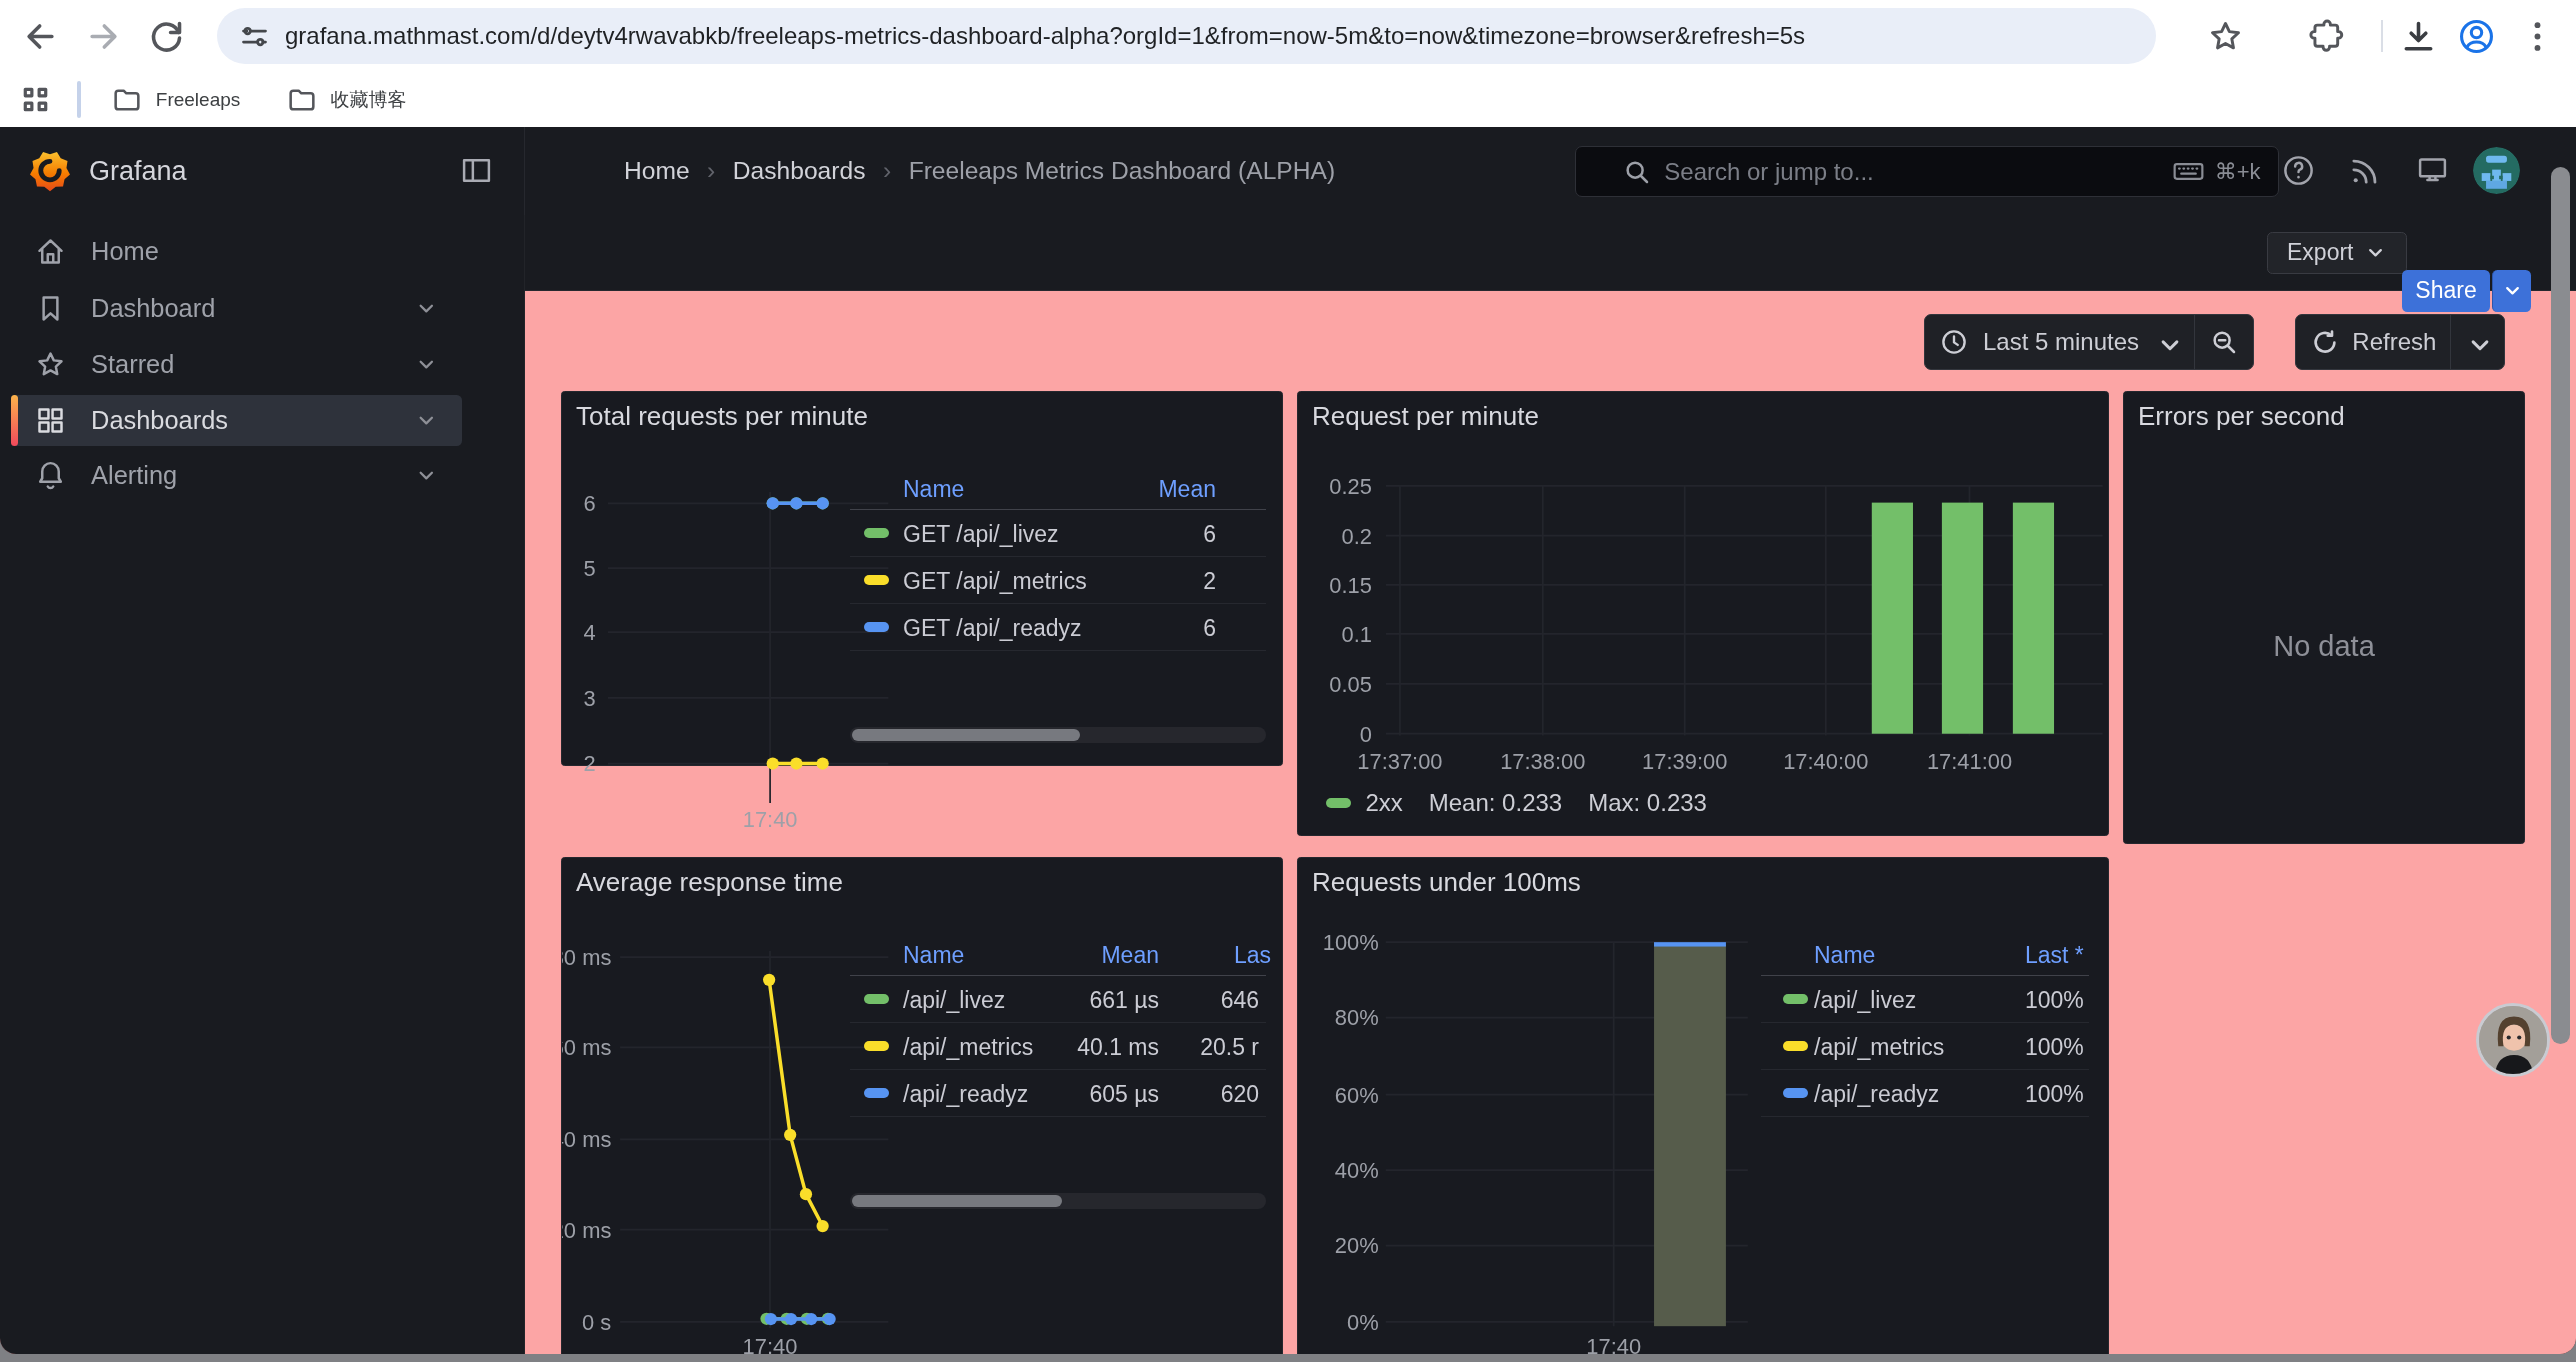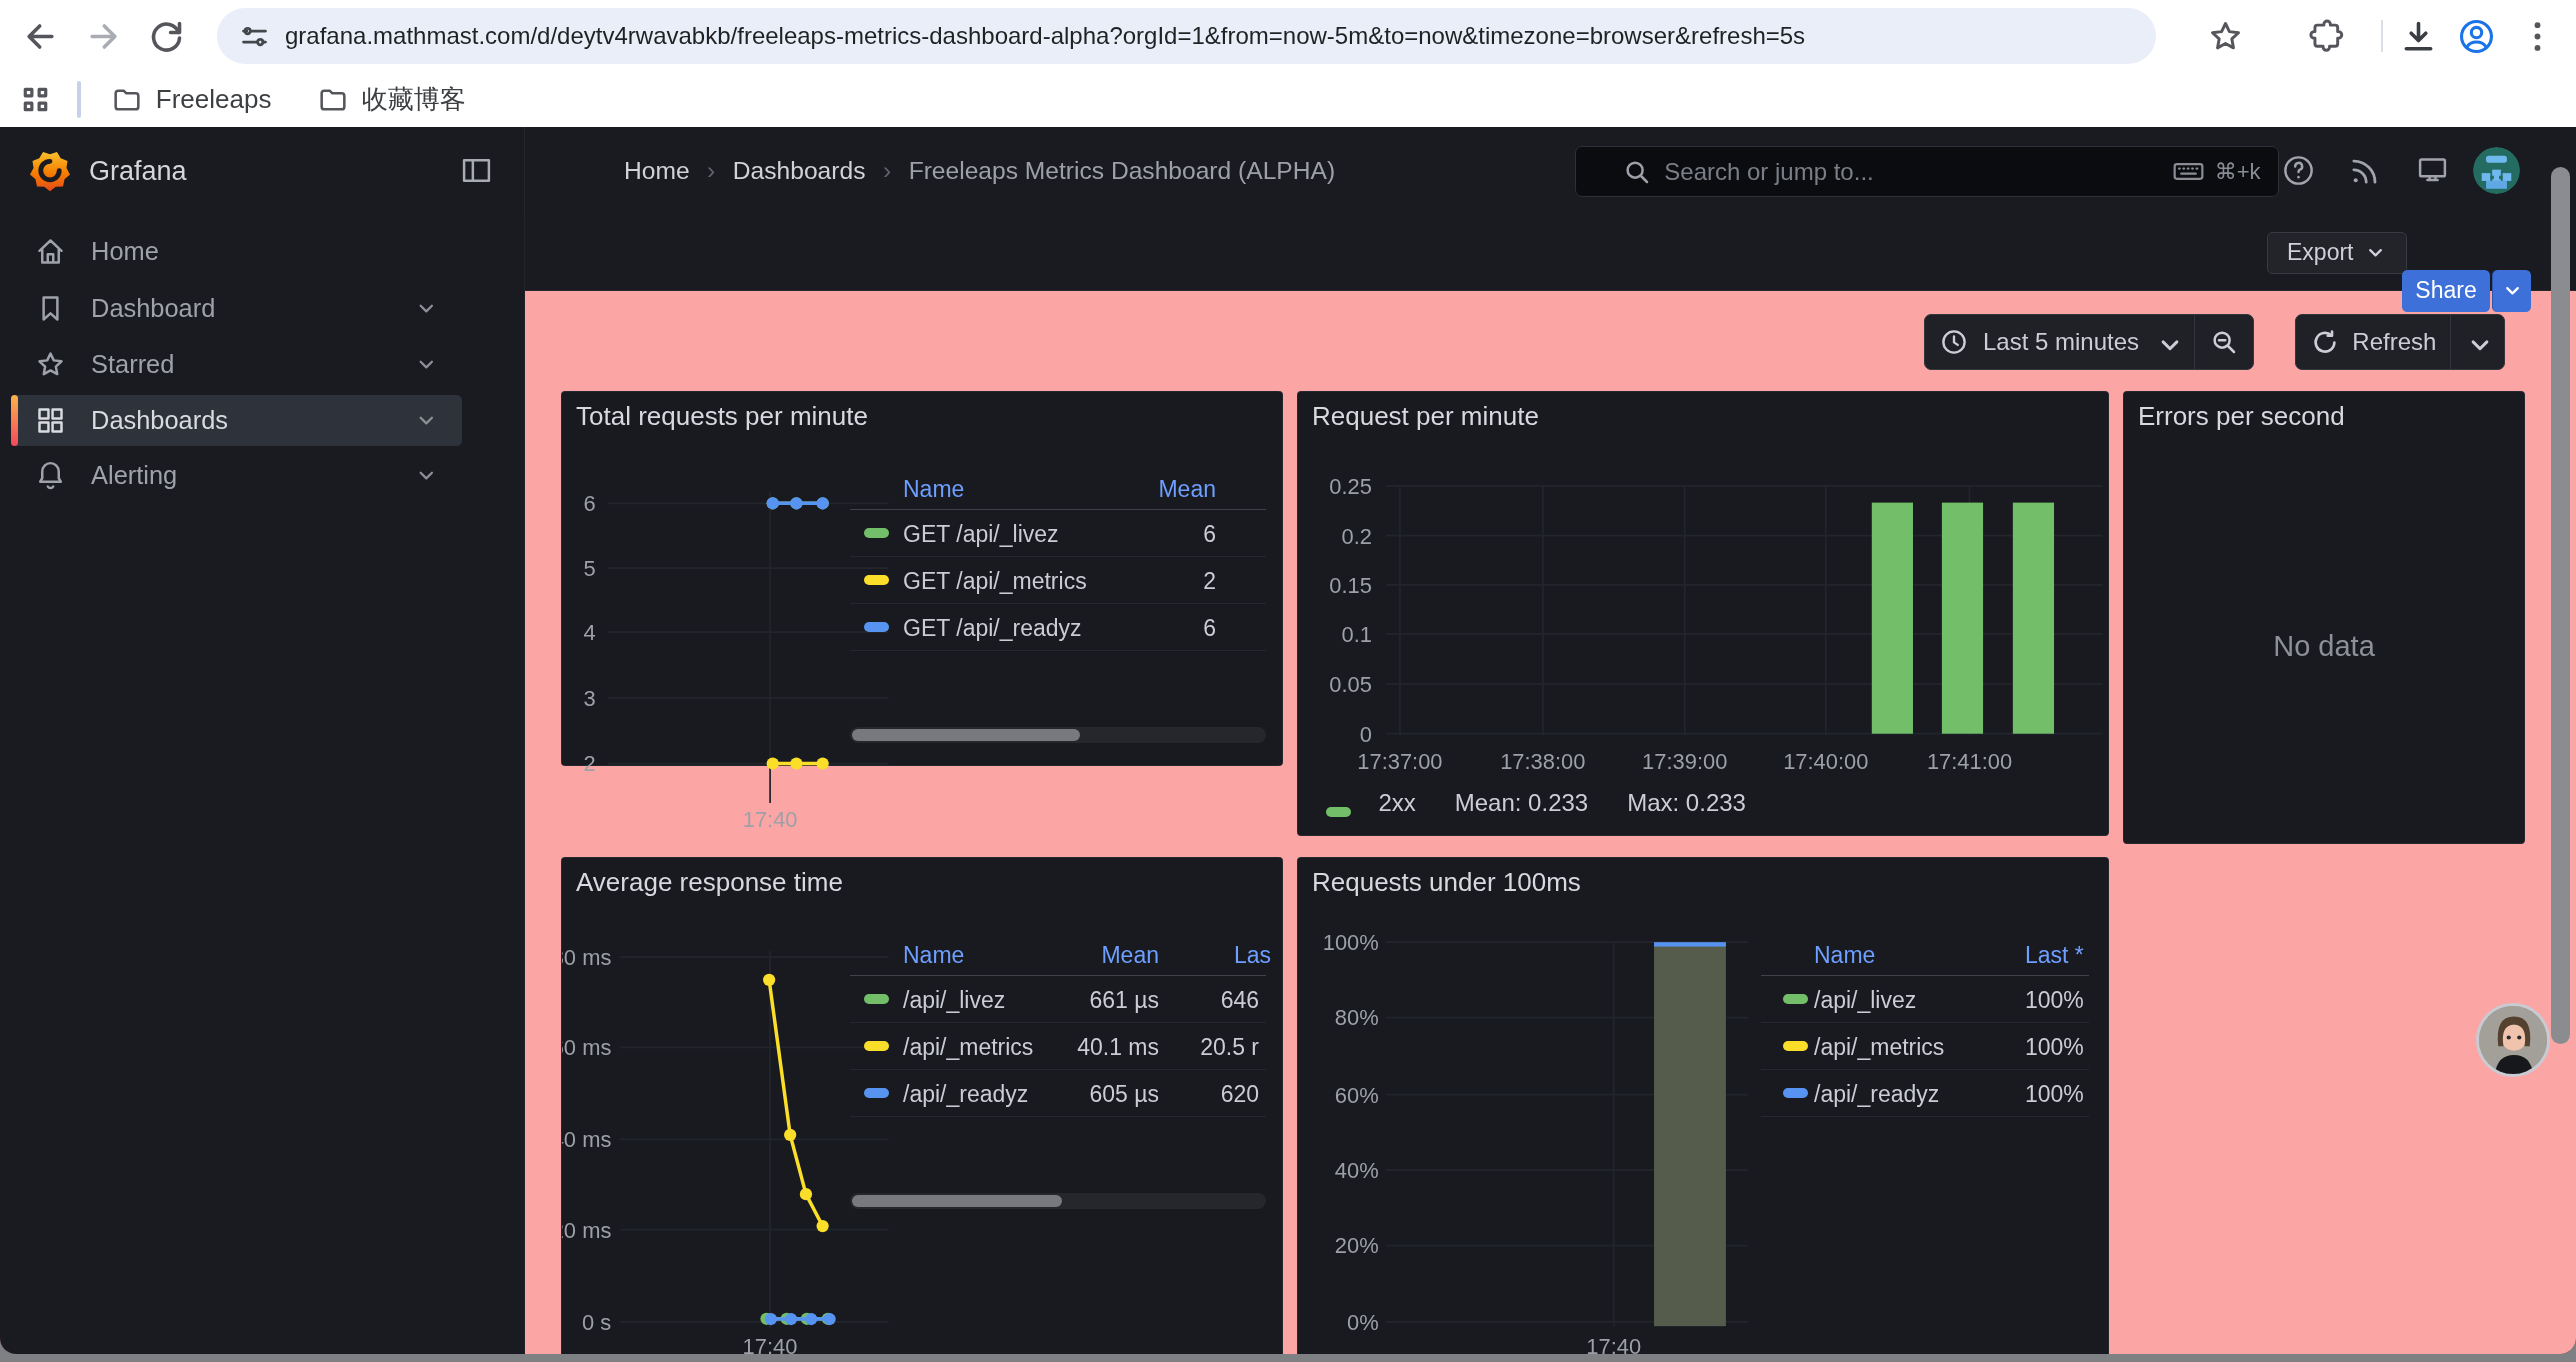--- a/index.html
+++ b/index.html
@@ -15,21 +15,21 @@
   .chrome{position:absolute;top:0;left:0;width:100%;height:127px;background:#FFFFFF;}
   .tb-icon{position:absolute;top:16.7px;width:39px;height:39px;color:#54565B;}
   .tb-icon svg{width:39px;height:39px;display:block;}
   .urlpill{position:absolute;left:217px;top:8px;width:1939px;height:56px;border-radius:28px;
     background:#E9EEF8;display:flex;align-items:center;}
   .urlpill .site-ic{width:33px;height:33px;margin-left:21px;color:#44474C;flex:0 0 auto;}
   .url-text{font-size:24px;color:#1F2124;margin-left:14px;white-space:nowrap;overflow:hidden;}
   .bmbar{position:absolute;top:72px;left:0;width:100%;height:55px;background:#fff;display:flex;align-items:center;}
   .bm-divider{width:4.4px;height:37px;border-radius:2.6px;background:#C5D2EA;margin-left:24.6px;}
   .bm-items{display:flex;align-items:center;margin-left:30px;gap:46px;}
-  .bm-item{display:flex;align-items:center;gap:12.3px;color:#3D4043;font-size:26px;}
+  .bm-item{display:flex;align-items:center;gap:12.3px;color:#3D4043;font-size:19px;}
   .bm-item svg{width:32px;height:32px;color:#54565B;}
   
   .app{position:absolute;top:127px;left:0;right:0;bottom:0;background:#fca5a5;}
   .gf-header{position:absolute;top:0;left:0;right:0;height:88px;background:#191B20;border-bottom:0.9px solid #222429;}
   .gf-sub{position:absolute;top:88px;left:525px;right:0;height:75px;background:#191B20;border-bottom:0.9px solid #26282E;}
   .sidebar{position:absolute;top:88px;left:0;bottom:0;width:524px;background:#191B20;border-right:0.9px solid #222429;}
   .hdr-vdiv{position:absolute;top:0;height:88px;left:524px;width:0.9px;background:#26282E;}
   .brand{position:absolute;left:89px;top:0;height:88px;display:flex;align-items:center;
     font-size:27px;color:#D5D6DC;font-weight:400;}
   .logo{position:absolute;left:28px;top:22px;width:44px;height:44px;}
@@ -64,21 +64,21 @@
   .no-data{position:absolute;left:0;right:0;top:238px;text-align:center;font-size:29px;color:#8E9098;}
   
   .lg{position:absolute;font-size:23px;color:#CBCCD4;}
   .lg-head{position:relative;height:42px;border-bottom:0.9px solid #40424A;}
   .lg-head span{position:absolute;top:8.8px;color:#6E9FFF;font-weight:500;}
   .lg-row{position:relative;height:46px;border-bottom:0.9px solid #26282F;}
   .lg-row .sw{position:absolute;top:18.4px;width:25.4px;height:9.6px;border-radius:5.3px;}
   .lg-row span{position:absolute;top:10.5px;white-space:nowrap;}
   .lg-scroll{position:absolute;left:0;right:0;height:16px;background:#26272D;border-radius:8px;}
   .lg-thumb{position:absolute;left:1.8px;top:1.8px;height:12.3px;background:#77797F;border-radius:6.1px;}
-  .legend-strip{position:absolute;display:flex;align-items:flex-end;font-size:24px;color:#CDCED5;gap:13px;}
+  .legend-strip{position:absolute;display:flex;align-items:center;font-size:24px;color:#CDCED5;gap:0;}
   .legend-strip .sw{width:25.4px;height:9.6px;border-radius:5.3px;margin-right:14px;}
   .legend-strip span{margin-right:26px;white-space:nowrap;}
   
   .side-item{position:absolute;left:10.5px;width:451px;height:51px;border-radius:5.3px;
     display:flex;align-items:center;color:#9FA2AA;font-size:25.4px;}
   .side-item .s-ic{width:33px;height:33px;margin-left:23px;flex:0 0 auto;}
   .side-item .s-label{margin-left:24.6px;flex:1;}
   .side-item .s-chev{width:24.6px;height:24.6px;margin-right:23px;color:#8E9097;}
   .side-item.active{background:#2E323B;color:#DADBE0;}
   .side-item.active .accent{position:absolute;left:0;top:0;bottom:0;width:7px;border-radius:5.3px;

